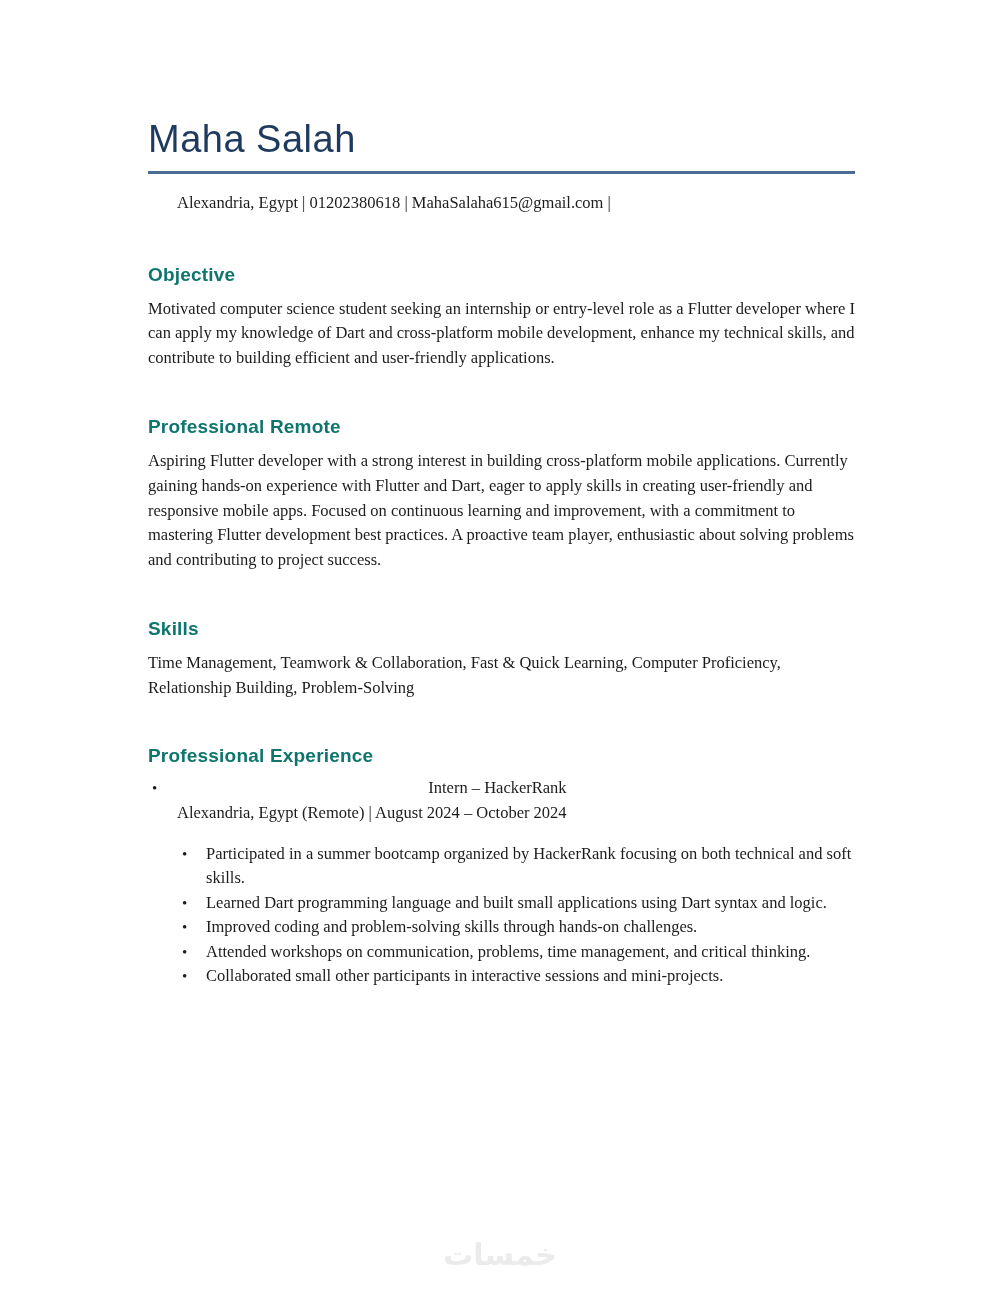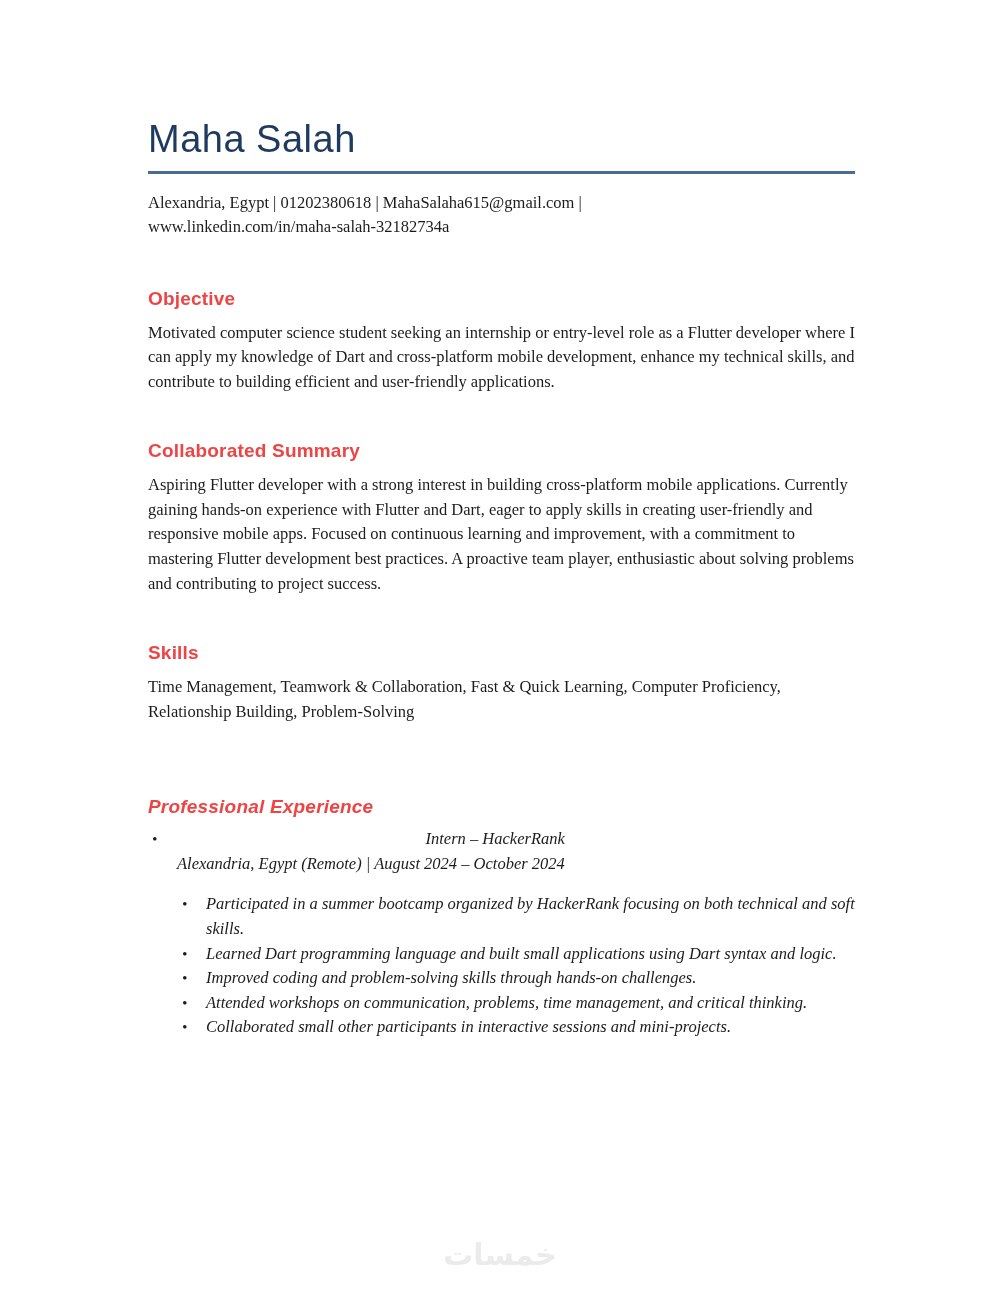--- a/index.html
+++ b/index.html
@@ -32,32 +32,33 @@
   }
   .subtitle {
     margin-top: 29px;
     font-size: 16.5px;
     line-height: 1.45;
   }
   .contact {
     margin-top: 17px;
     font-size: 16.5px;
     line-height: 1.45;
+    margin-left: 29px;
   }
   .section-heading {
     font-family: "Liberation Sans", "DejaVu Sans", sans-serif;
     font-size: 19px;
     font-weight: 700;
-    color: #ef4444;
+    color: #0f766e;
     letter-spacing: 0.2px;
   }
   .sec-objective   { margin-top: 49px; }
   .sec-summary     { margin-top: 46px; }
   .sec-skills      { margin-top: 46px; }
-  .sec-experience  { margin-top: 72px; font-style: italic; }
+  .sec-experience  { margin-top: 45px; }
   .section-body {
     margin-top: 11px;
     font-size: 16.5px;
     line-height: 1.49;
   }
   .job {
     margin-top: 9px;
     display: flex;
   }
   .job-marker {
@@ -107,31 +108,30 @@
 </head>
 <body>
 
 <div class="page">
 
   <header>
     <h1 class="doc-title">Maha Salah</h1>
     <div class="title-rule"></div>
     <p class="contact">
       <span>Alexandria, Egypt | 01202380618 | MahaSalaha615@gmail.com |</span><br>
-      <span>www.linkedin.com/in/maha-salah-32182734a</span>
     </p>
   </header>
 
   <section class="sec-objective">
     <h2 class="section-heading">Objective</h2>
     <p class="section-body">Motivated computer science student seeking an internship or entry-level role as a Flutter developer where I can apply my knowledge of Dart and cross-platform mobile development, enhance my technical skills, and contribute to building efficient and user-friendly applications.</p>
   </section>
 
   <section class="sec-summary">
-    <h2 class="section-heading">Collaborated Summary</h2>
+    <h2 class="section-heading">Professional Remote</h2>
     <p class="section-body">Aspiring Flutter developer with a strong interest in building cross-platform mobile applications. Currently gaining hands-on experience with Flutter and Dart, eager to apply skills in creating user-friendly and responsive mobile apps. Focused on continuous learning and improvement, with a commitment to mastering Flutter development best practices. A proactive team player, enthusiastic about solving problems and contributing to project success.</p>
   </section>
 
   <section class="sec-skills">
     <h2 class="section-heading">Skills</h2>
     <p class="section-body">Time Management, Teamwork &amp; Collaboration, Fast &amp; Quick Learning, Computer Proficiency, Relationship Building, Problem-Solving</p>
   </section>
 
   <section class="sec-experience">
     <h2 class="section-heading">Professional Experience</h2>

